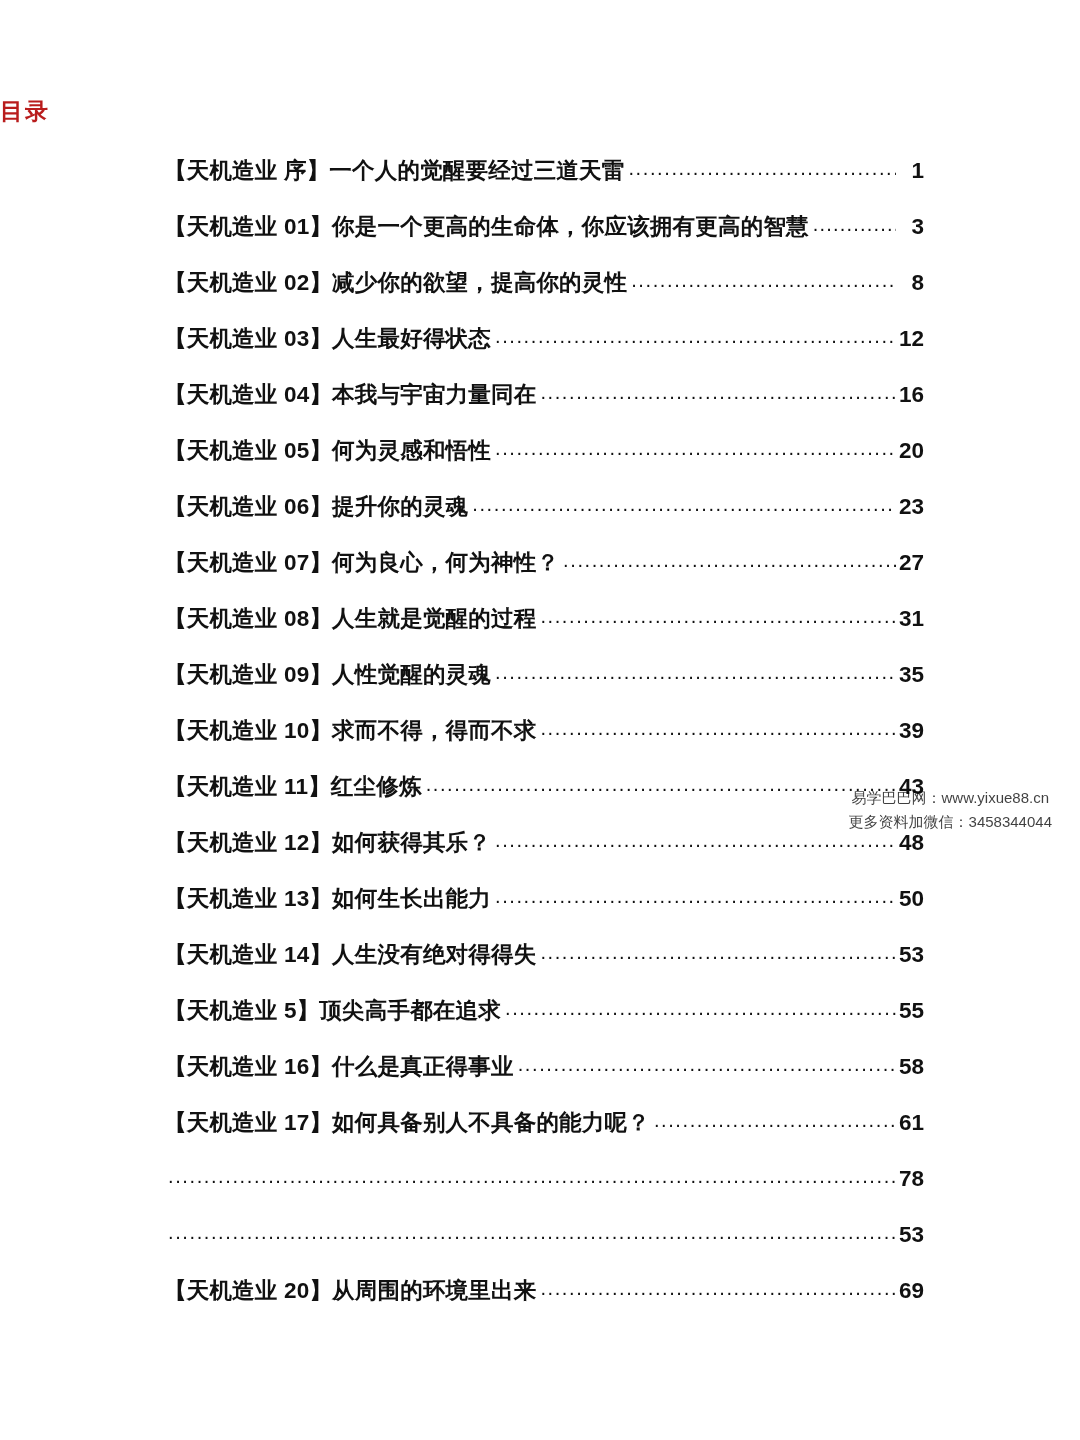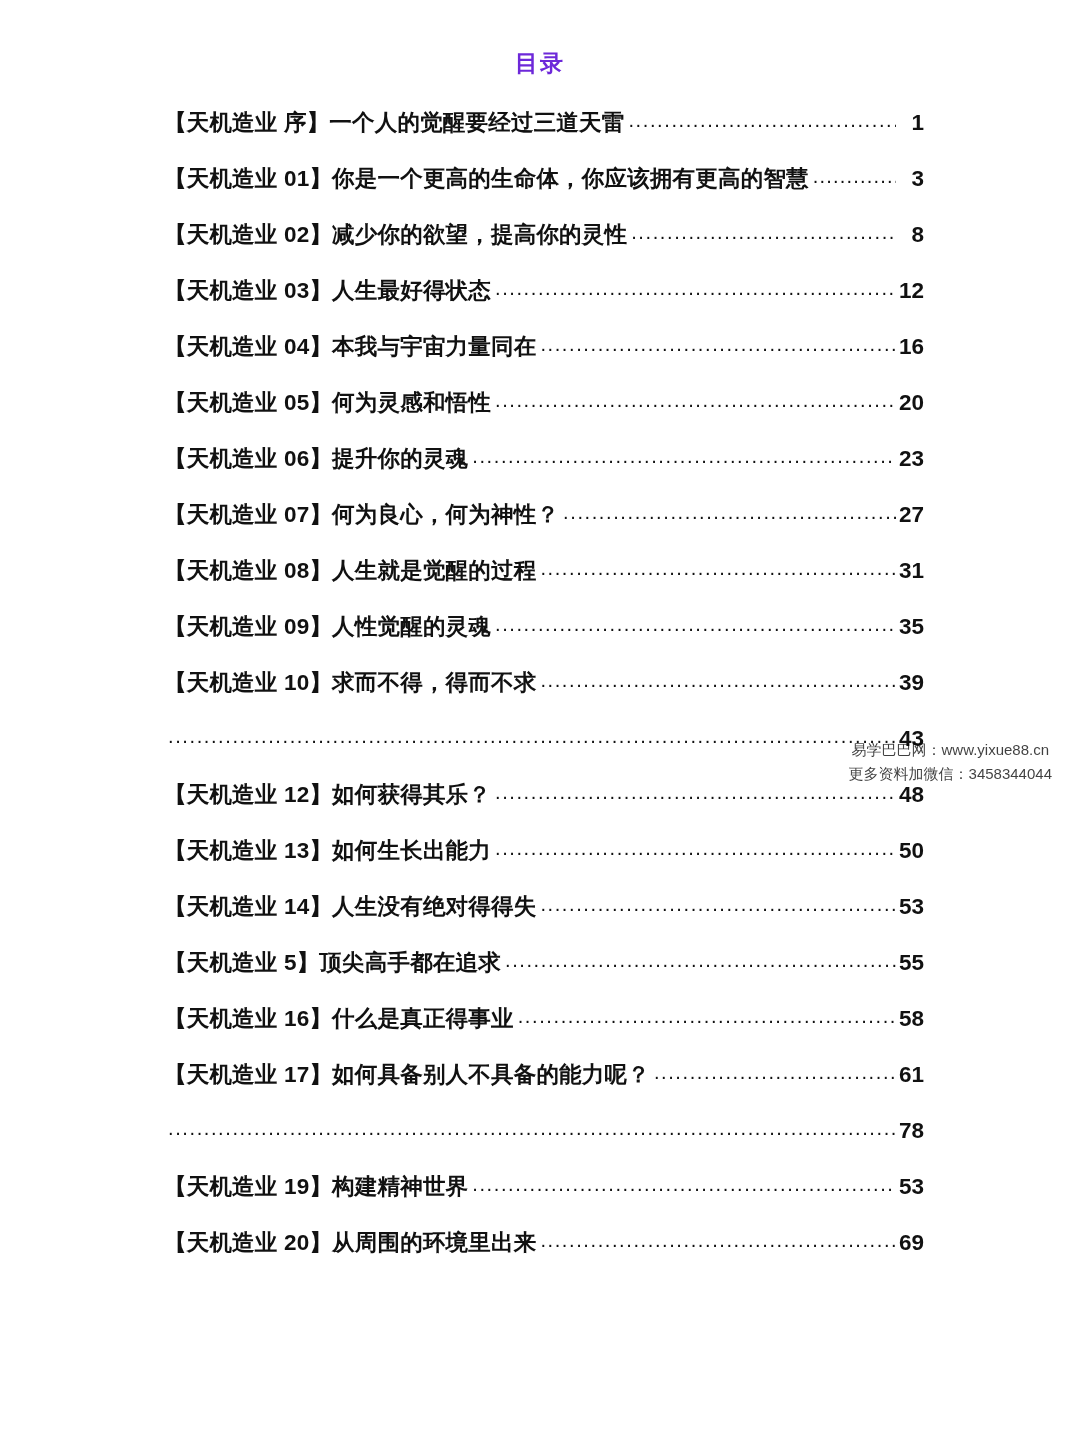--- a/index.html
+++ b/index.html
@@ -18,27 +18,26 @@
 
   .page {
     position: relative;
     width: 1080px;
     height: 1440px;
     box-sizing: border-box;
     padding: 0;
   }
 
   .doc-title {
-    text-align: center;
     font-size: 23px;
     font-weight: 700;
     letter-spacing: 2px;
-    margin-top: 48px;
+    margin-top: 96px;
     margin-bottom: 30px;
-    color: #6d28d9;
+    color: #b91c1c;
   }
 
   .toc {
     margin: 0 auto;
     width: 760px;
     padding-left: 8px;
   }
 
   .toc-entry {
     display: flex;
@@ -162,20 +161,21 @@
       <span class="toc-page">35</span>
     </div>
 
     <div class="toc-entry">
       <span class="toc-label">【天机造业 10】求而不得，得而不求</span>
       <span class="toc-dots">......................................................................................................................</span>
       <span class="toc-page">39</span>
     </div>
 
     <div class="toc-entry">
+      <span class="toc-label">【天机造业 11】红尘修炼</span>
       <span class="toc-dots">......................................................................................................................</span>
       <span class="toc-page">43</span>
     </div>
 
     <div class="toc-entry">
       <span class="toc-label">【天机造业 12】如何获得其乐？</span>
       <span class="toc-dots">......................................................................................................................</span>
       <span class="toc-page">48</span>
     </div>
 
@@ -208,21 +208,20 @@
       <span class="toc-dots">......................................................................................................................</span>
       <span class="toc-page">61</span>
     </div>
 
     <div class="toc-entry">
       <span class="toc-dots">......................................................................................................................</span>
       <span class="toc-page">78</span>
     </div>
 
     <div class="toc-entry">
-      <span class="toc-label">【天机造业 19】构建精神世界</span>
       <span class="toc-dots">......................................................................................................................</span>
       <span class="toc-page">53</span>
     </div>
 
     <div class="toc-entry">
       <span class="toc-label">【天机造业 20】从周围的环境里出来</span>
       <span class="toc-dots">......................................................................................................................</span>
       <span class="toc-page">69</span>
     </div>
 

